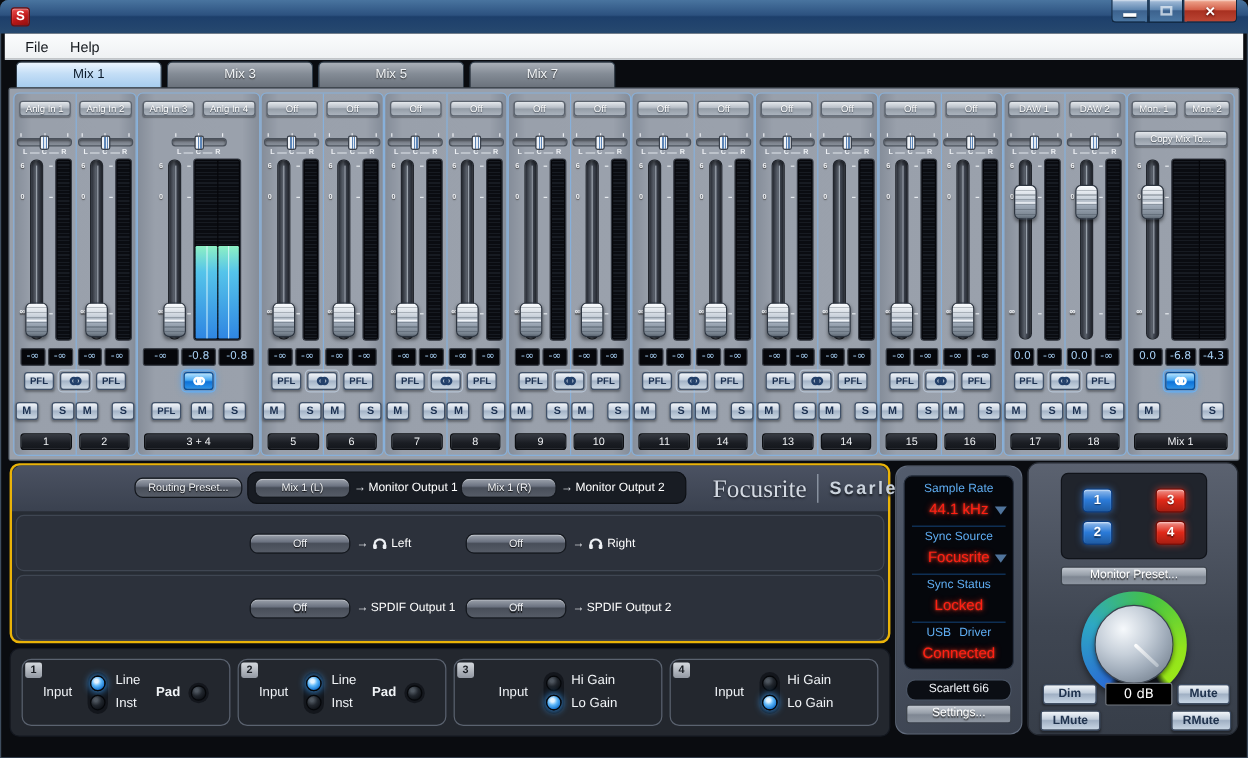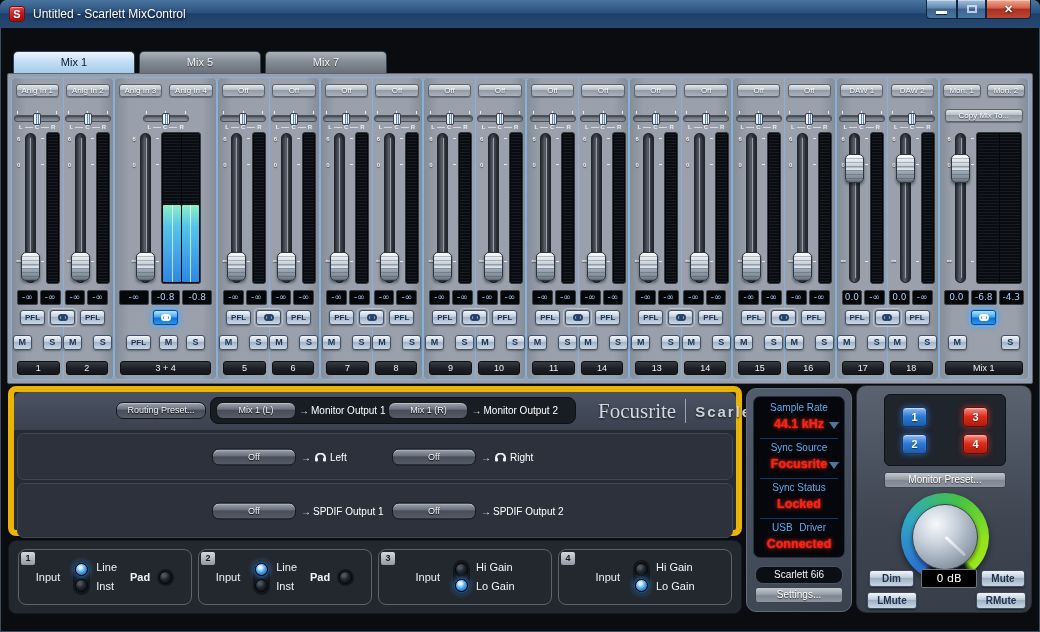--- a/index.html
+++ b/index.html
@@ -76,21 +76,21 @@
 .linkb i.c2{margin-left:-4px;}
 .linkb.on{background:linear-gradient(180deg,#b8e4ff,#46a8f2 45%,#0e72d8 55%,#2c94ea);border-color:#0b4f98;box-shadow:0 0 6px 1px rgba(64,160,255,.8);}
 .linkb.on i{border-color:#fff;}
 .r-ms{height:26px;}
 .half.ms{gap:11px;}
 .half.ms3{gap:8px;}
 .half.msm{gap:34px;}
 .r-num{height:17px;padding:0 4px;gap:4px;margin-top:auto;margin-bottom:3px;}
 .numlab{flex:1;height:14px;margin:0 1px;background:linear-gradient(180deg,#363a42,#1a1d23 60%,#14171c);border:1px solid #0d0f13;border-radius:3px;color:#eef0f3;font-size:9px;line-height:13px;text-align:center;}
 
-.rpanel{position:absolute;left:8px;top:386px;width:734px;height:150px;background:#272c34;border:6px solid #eab308;border-radius:8px;}
+.rpanel{position:absolute;left:8px;top:386px;width:734px;height:150px;background:#272c34;border:2px solid #eab308;border-radius:8px;}
 .rrow1{position:relative;height:38px;background:linear-gradient(180deg,#4b5262,#3a414f);border-radius:8px 8px 0 0;}
 .dkbtn{height:17px;border-radius:7px;border:1px solid #14181e;background:linear-gradient(180deg,#9da3ad,#6c7381 40%,#484e59 50%,#565c67);color:#f2f4f7;font-size:9px;text-align:center;line-height:15px;text-shadow:0 1px 1px #000;box-shadow:inset 0 1px 0 rgba(255,255,255,.35);}
 .presetb{position:absolute;left:102px;top:10px;width:90px;}
 .routebar{position:absolute;left:196px;top:5px;width:366px;height:27px;background:#181c23;border:1px solid #0d1015;border-radius:8px;display:flex;align-items:center;gap:3px;padding:0 5px;}
 .srcb{flex:0 0 80px;}
 .dest{color:#fff;font-size:10px;white-space:nowrap;display:flex;align-items:center;gap:2px;}
 .arr{font-size:10px;color:#e9ecf0;}
 .brand{position:absolute;left:584px;top:5px;height:28px;display:flex;align-items:center;}
 .brand .f{font-family:"Liberation Serif",serif;font-size:21px;color:#d3d9e2;text-shadow:0 1px 2px #13171e;}
 .brand .bar{width:1px;height:24px;background:#99a3b1;margin:0 9px;}
@@ -116,21 +116,21 @@
 .optcol{display:flex;flex-direction:column;gap:4px;}
 .optlab{color:#f1f4f7;font-size:11px;line-height:15px;}
 .padset{display:flex;align-items:center;gap:7px;}
 .padlab{color:#f1f4f7;font-size:11px;font-weight:bold;}
 .ledwell{background:#13161c;border-radius:50%;padding:2px;}
 
 .spanel{position:absolute;left:746px;top:388px;width:106px;height:224px;background:linear-gradient(150deg,#535c6d,#3a414e);border:1px solid #616b7c;border-radius:10px;padding:7px 6px 0;}
 .screen{background:#05070c;border:1px solid #27303f;border-radius:7px;padding:5px 0 2px;}
 .slabel{color:#5fadf2;font-size:10px;text-align:center;height:15px;}
 .svrow{position:relative;height:18px;}
-.svalue{display:block;text-align:center;color:#ff2014;font-size:12.5px;font-weight:bold;text-shadow:0 0 5px rgba(255,40,20,.9),0 0 2px rgba(255,80,50,.9);}
+.svalue{display:block;text-align:center;color:#ff2014;font-size:12.5px;font-weight:normal;text-shadow:0 0 5px rgba(255,40,20,.9),0 0 2px rgba(255,80,50,.9);}
 .dd{position:absolute;right:5px;top:5px;width:0;height:0;border-left:5px solid transparent;border-right:5px solid transparent;border-top:7px solid #50749c;}
 .ssep{height:1px;background:#123a66;margin:3px 6px;}
 .device{margin:8px 2px 0;height:18px;background:#0b0e14;border:1px solid #4a5464;border-radius:8px;color:#f2f4f8;font-size:10px;text-align:center;line-height:16px;}
 .settingsb{position:absolute;left:50%;transform:translateX(-50%);bottom:8px;width:88px;height:16px;border-radius:3px;border:1px solid #3c434c;background:linear-gradient(180deg,#c3c9d1,#979fa9 45%,#7f8793 55%,#8e96a1);color:#fff;font-size:10px;text-shadow:0 1px 1px #333;text-align:center;line-height:14px;}
 
 .mpanel{position:absolute;left:856px;top:385px;width:176px;height:228px;background:linear-gradient(180deg,#5b6270,#3f4652 60%,#373e49);border:1px solid #262b34;border-radius:10px;}
 .outbox{position:absolute;left:27px;top:8px;width:122px;height:72px;background:#20242c;border:1px solid #101319;border-radius:6px;display:flex;justify-content:center;gap:36px;align-items:center;}
 .outcol{display:flex;flex-direction:column;gap:7px;}
 .outb{width:25px;height:20px;border-radius:4px;font-size:11px;font-weight:bold;color:#fff;text-align:center;line-height:18px;border:1px solid;text-shadow:0 1px 1px rgba(0,0,0,.5);}
 .outb.blue{border-color:#0a3a7c;box-shadow:0 0 6px rgba(70,150,255,.55),inset 0 1px 1px rgba(255,255,255,.55);}
@@ -146,37 +146,41 @@
 .rmuteb{left:119px;top:206px;width:50px;}
 .lvl{position:absolute;left:64px;top:183px;width:56px;height:19px;background:#000;border:1px solid #70767e;border-radius:2px;color:#fff;font-size:11px;text-align:center;line-height:17px;font-family:"DejaVu Sans",sans-serif;}
 </style>
 </head>
 <body>
 
 <div class="window">
 
   <div class="titlebar">
     <div class="app-logo">S</div>
-    <div class="title-text">Untitled - Scarlett MixControl</div>
     <div class="winbtns">
       <div class="wb min">
           <span class="glyph-min"></span>
         </div>
       <div class="wb max">
           <span class="glyph-max"></span>
         </div>
       <div class="wb close">
           <span class="glyph-close">✕</span>
         </div>
     </div>
   </div>
 
+  <div class="menubar">
+    <span class="menu-item">File</span>
+    <span class="menu-item">Help</span>
+  </div>
 
   <div class="tabrow">
     <div class="tab active">Mix 1</div>
+    <div class="tab inactive">Mix 3</div>
     <div class="tab inactive">Mix 5</div>
     <div class="tab inactive">Mix 7</div>
   </div>
 
   <div class="mixer" id="strips">
       <div class="group pair">
         <div class="divider"></div>
         <div class="row r-head">
           <div class="half">
             <div class="hbtn">Anlg In 1</div>

